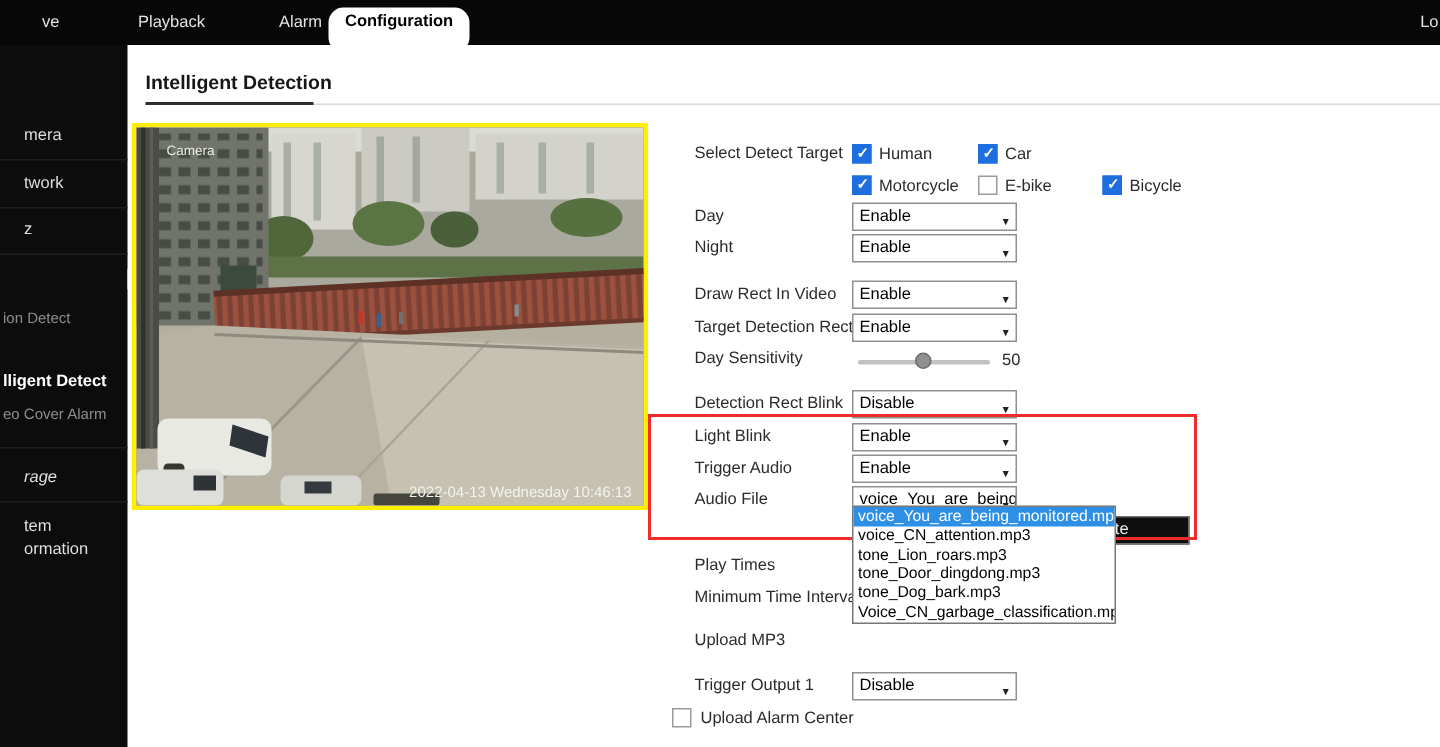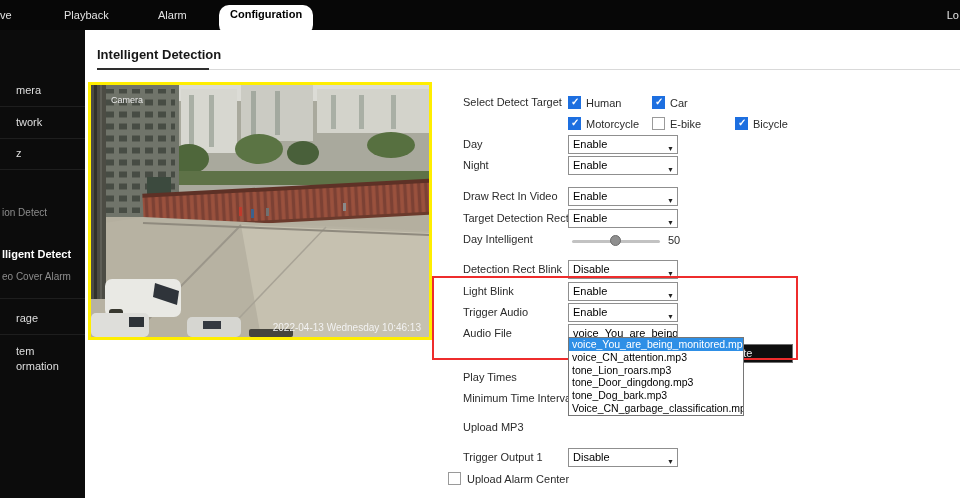--- a/index.html
+++ b/index.html
@@ -1,21 +1,21 @@
 <!DOCTYPE html>
 <html><head>
 <meta charset="utf-8">
 <style>
   html,body{margin:0;padding:0;background:#fff;}
   .screen{position:relative;width:960px;height:498px;background:#ffffff;
     font-family:"Liberation Sans",sans-serif;overflow:hidden;}
 
   
   .topnav{position:absolute;left:0;top:0;width:960px;height:30px;background:#070707;}
-  .nav-item{position:absolute;top:9px;font-size:11px;color:#e3e3e3;cursor:pointer;white-space:nowrap;}
+  .nav-item{position:absolute;top:9px;font-size:11px;color:#e3e3e3;cursor:pointer;white-space:nowrap;padding-left:28px;}
   .nav-pill{position:absolute;top:5px;height:30px;line-height:19px;padding:0 11px;
     background:#ffffff;color:#000;border-radius:10px;font-size:11px;font-weight:bold;cursor:pointer;}
 
   
   .sidebar{position:absolute;left:0;top:30px;width:85px;height:468px;background:#0c0c0c;}
   .side-main{position:absolute;left:16px;font-size:11px;color:#dfdfdf;white-space:nowrap;cursor:pointer;}
   .side-sub{position:absolute;left:2px;font-size:10px;color:#8d8d8d;white-space:nowrap;cursor:pointer;}
   .side-sub.active{color:#ffffff;font-size:11px;font-weight:bold;}
   .side-sel{position:absolute;left:0;width:85px;height:25px;background:#ffffff;}
   .side-sel .t{position:absolute;left:2px;top:6px;font-size:11px;font-weight:bold;color:#000;}
@@ -78,21 +78,21 @@
 
     <span class="side-main" style="top:54px;">mera</span>
     <span class="side-main" style="top:86px;">twork</span>
     <span class="side-main" style="top:117px;">z</span>
 
 
     <span class="side-sub" style="top:177px;">ion Detect</span>
     <span class="side-sub active" style="top:218px;">lligent Detect</span>
     <span class="side-sub" style="top:241px;">eo Cover Alarm</span>
 
-    <span class="side-main" style="top:282px;">rage</span>
+    <span class="side-main" style="top:282px;font-style:italic;">rage</span>
     <span class="side-main" style="top:315px;">tem</span>
     <span class="side-main" style="top:330px;">ormation</span>
   </div>
   <div class="side-arrow" style="top:179px;"></div>
 
   <div class="page-title">Intelligent Detection</div>
   <div class="rule-light"></div>
   <div class="rule-dark"></div>
 
   <div class="preview">
@@ -156,21 +156,21 @@
       <text x="20" y="18" font-size="9" fill="#e9e9e9" font-family="Liberation Sans, sans-serif">Camera</text>
       <text x="330" y="246" font-size="10" fill="#f2f2f2" text-anchor="end" font-family="Liberation Sans, sans-serif">2022-04-13 Wednesday 10:46:13</text>
     </svg>
   </div>
 
   <span class="flbl" style="left:463px;top:96px;">Select Detect Target</span>
   <span class="flbl" style="left:463px;top:138px;">Day</span>
   <span class="flbl" style="left:463px;top:159px;">Night</span>
   <span class="flbl" style="left:463px;top:190px;">Draw Rect In Video</span>
   <span class="flbl" style="left:463px;top:212px;">Target Detection Rect</span>
-  <span class="flbl" style="left:463px;top:233px;">Day Intelligent</span>
+  <span class="flbl" style="left:463px;top:233px;">Day Sensitivity</span>
   <span class="flbl" style="left:463px;top:263px;">Detection Rect Blink</span>
   <span class="flbl" style="left:463px;top:285px;">Light Blink</span>
   <span class="flbl" style="left:463px;top:306px;">Trigger Audio</span>
   <span class="flbl" style="left:463px;top:327px;">Audio File</span>
   <span class="flbl" style="left:463px;top:371px;">Play Times</span>
   <span class="flbl" style="left:463px;top:392px;">Minimum Time Interval</span>
   <span class="flbl" style="left:463px;top:421px;">Upload MP3</span>
   <span class="flbl" style="left:463px;top:451px;">Trigger Output 1</span>
 
   <div class="cb checked" style="left:568px;top:96px;"></div>

